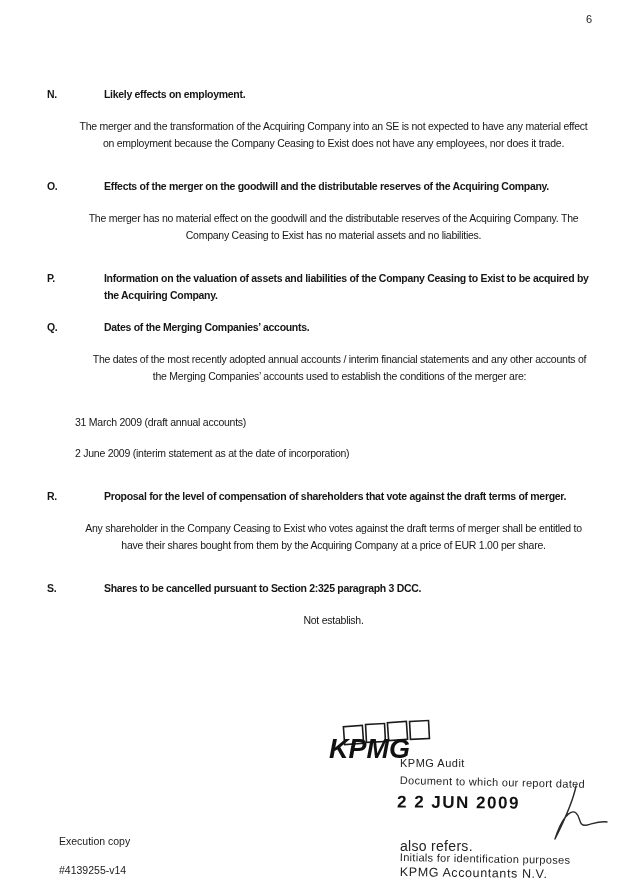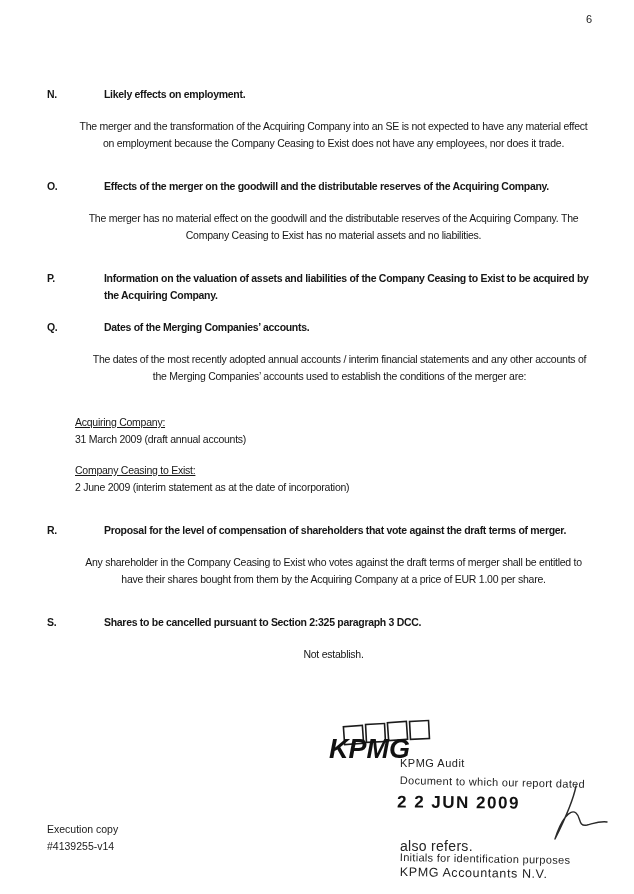--- a/index.html
+++ b/index.html
@@ -44,21 +44,21 @@
   .st-refers  { top:838px; font-size:14px; letter-spacing:0.3px; }
   .st-initials{ top:851px; font-size:11px; transform:rotate(1deg); transform-origin:left top; letter-spacing:0.3px; }
   .st-firm    { top:865px; font-size:12.5px; transform:rotate(0.8deg); transform-origin:left top; letter-spacing:0.6px; }
 
   .signature { position:absolute; left:540px; top:783px; width:70px; height:60px; }
 
   .footer-left {
     position:absolute; left:47px; top:821px;
     font-size:10.5px; line-height:17px; color:#1a1a1a;
   }
-  .footer-left div { margin:0; }
+  .footer-left div { margin:12px; }
 </style>
 </head>
 <body>
 
 <div class="doc">
 
   <div class="page-number">6</div>
 
   <div class="content">
 
@@ -91,25 +91,23 @@
 
     <div class="section">
       <div class="sec-head">
         <span class="sec-label">Q.</span>
         <span class="sec-title">Dates of the Merging Companies’ accounts.</span>
       </div>
       <div class="sec-body q-para">
         <p>The dates of the most recently adopted annual accounts / interim financial statements and any other accounts of the Merging Companies’ accounts used to establish the conditions of the merger are:</p>
       </div>
       <div class="subblock">
-        <div class="sub-title">Acquiring Company:</div>
         <div>31 March 2009 (draft annual accounts)</div>
       </div>
       <div class="subblock last">
-        <div class="sub-title">Company Ceasing to Exist:</div>
         <div>2 June 2009 (interim statement as at the date of incorporation)</div>
       </div>
     </div>
 
     <div class="section">
       <div class="sec-head">
         <span class="sec-label">R.</span>
         <span class="sec-title">Proposal for the level of compensation of shareholders that vote against the draft terms of merger.</span>
       </div>
       <div class="sec-body">

